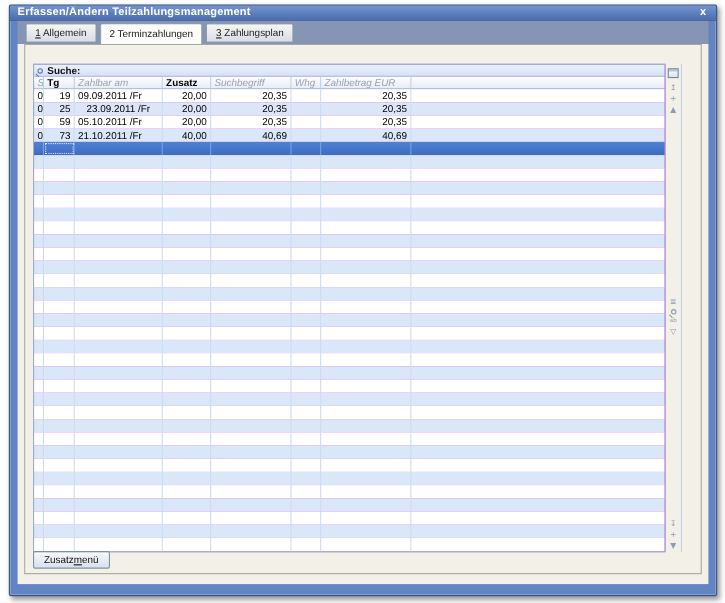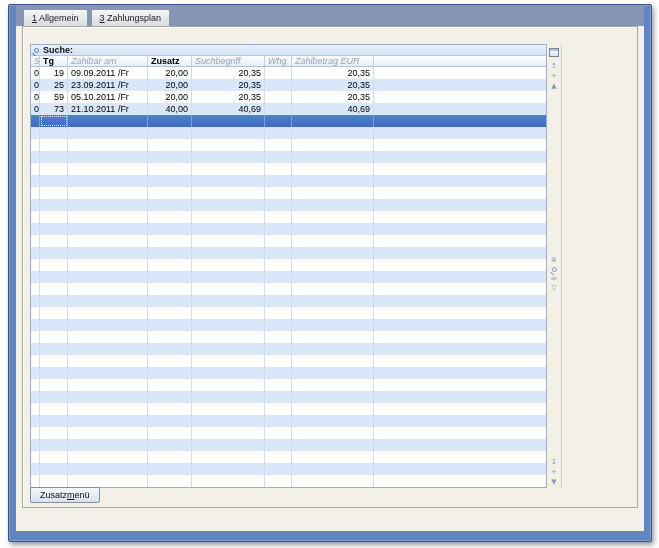--- a/index.html
+++ b/index.html
@@ -36,21 +36,21 @@
   .tab u { text-decoration:underline; }
 
   .client { flex:1; background:var(--content-cream,#f2f0e7); min-height:0; }
   .panel {
     margin:0 6px; height:482px; position:relative;
     border:1px solid #a8a79b; background:var(--content-cream,#f2f0e7);
     box-shadow:inset 1px 1px 0 #fbfaf6;
   }
 
   .table-widget { position:absolute; left:7px; top:17px; width:590px; display:flex; }
-  .table-main { width:517px; border:1px solid #98aecb; background:#d946ef; }
+  .table-main { width:575px; border:1px solid #98aecb; background:#d946ef; }
 
   .searchbar {
     height:11px; display:flex; align-items:center; gap:4px; padding:0 3px;
     background:linear-gradient(var(--search-top,#eaf1fb), var(--search-bottom,#d3e2f4));
     border-bottom:1px solid #b6c8e0; font-size:9px; line-height:10px;
   }
   .searchbar .lbl { font-weight:bold; color:#111; }
   .searchbar .hint { font-style:italic; color:#8d94a6; }
 
   .lens { width:5px; height:5px; border:1px solid #5c7bb2; border-radius:50%;
@@ -94,25 +94,30 @@
     font-family:"Liberation Sans", sans-serif; font-size:9px; color:#111;
     background:linear-gradient(#f7f9fc,#d7e1ee);
     border:1px solid #7d90a8; border-radius:2px; cursor:default;
   }
   .footer-btn u { text-decoration:underline; }
 </style>
 </head>
 <body>
 
 <div class="window">
+  <div class="titlebar">
+    <span class="title">Erfassen/Ändern Teilzahlungsmanagement</span>
+    <span class="close">x</span>
+  </div>
 
   <div class="framebody">
     <div class="tabband">
       <div class="tabs">
         <div class="tab"><u>1</u><span> Allgemein</span></div>
+        <div class="tab active"><span>2 Terminzahlungen</span></div>
         <div class="tab"><u>3</u><span> Zahlungsplan</span></div>
       </div>
     </div>
 
     <div class="client">
       <div class="panel">
 
         <div class="table-widget">
           <div class="table-main">
             <div class="searchbar">
@@ -136,21 +141,21 @@
                   <span class="tcell" style="width: 80px; text-align: left;">09.09.2011 /Fr</span>
                   <span class="tcell" style="width: 44px; text-align: right;">20,00</span>
                   <span class="tcell" style="width: 73px; text-align: right;">20,35</span>
                   <span class="tcell" style="width: 27px; text-align: left;"></span>
                   <span class="tcell" style="width: 82px; text-align: right;">20,35</span>
                   <span class="tcell filler" style="flex: 1 1 0%; text-align: left;"></span>
                 </div>
                 <div class="trow alt">
                   <span class="tcell" style="width: 9px; text-align: center;">0</span>
                   <span class="tcell" style="width: 28px; text-align: right;">25</span>
-                  <span class="tcell" style="width: 80px; text-align: left;">23.09.2011 /Fr</span>
+                  <span class="tcell" style="width: 80px; text-align: center;">23.09.2011 /Fr</span>
                   <span class="tcell" style="width: 44px; text-align: right;">20,00</span>
                   <span class="tcell" style="width: 73px; text-align: right;">20,35</span>
                   <span class="tcell" style="width: 27px; text-align: left;"></span>
                   <span class="tcell" style="width: 82px; text-align: right;">20,35</span>
                   <span class="tcell filler" style="flex: 1 1 0%; text-align: left;"></span>
                 </div>
                 <div class="trow">
                   <span class="tcell" style="width: 9px; text-align: center;">0</span>
                   <span class="tcell" style="width: 28px; text-align: right;">59</span>
                   <span class="tcell" style="width: 80px; text-align: left;">05.10.2011 /Fr</span>

